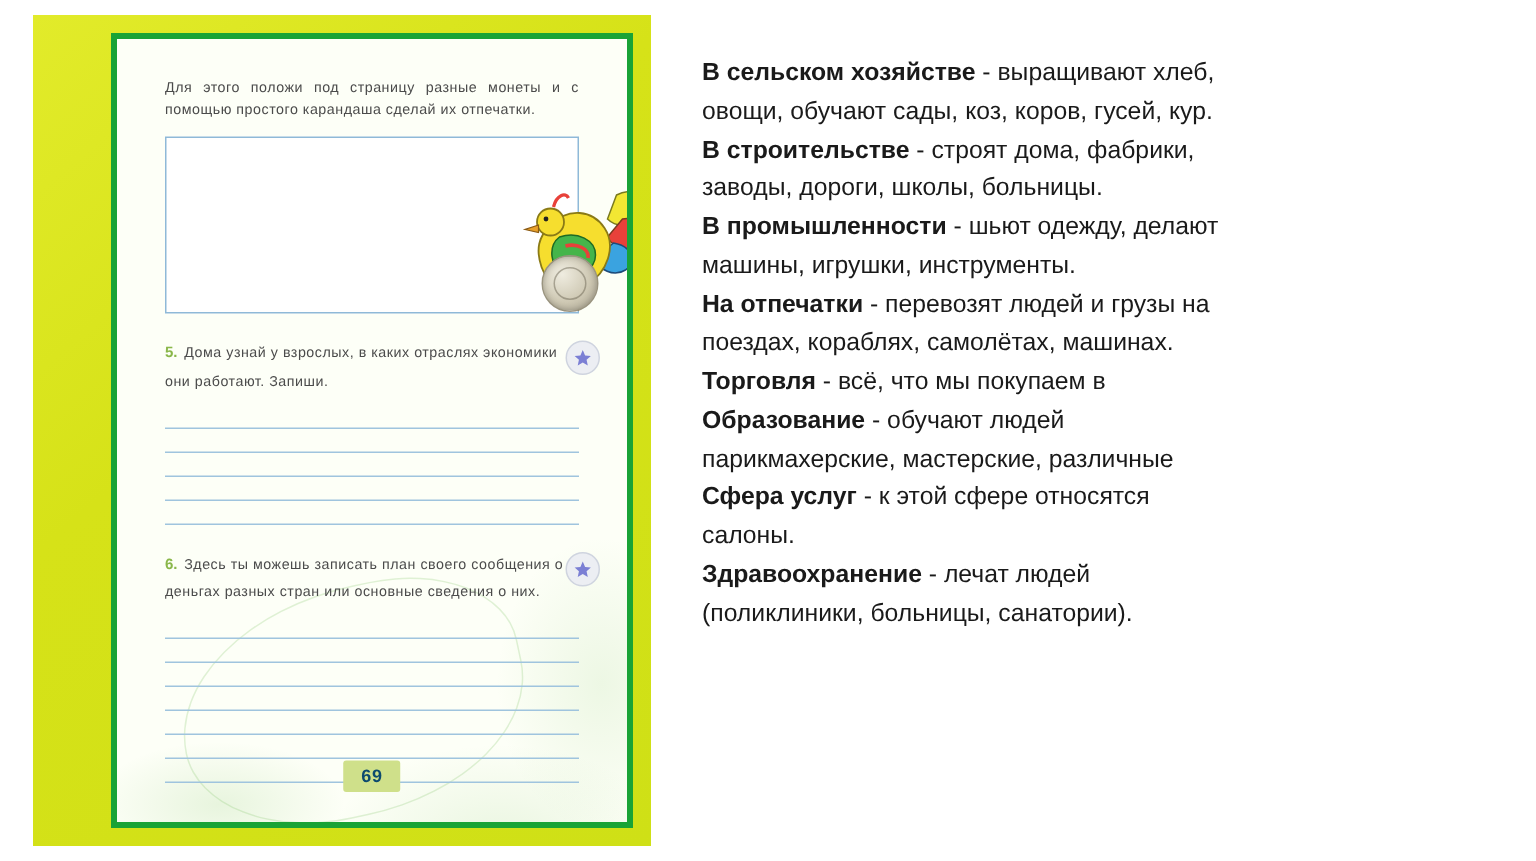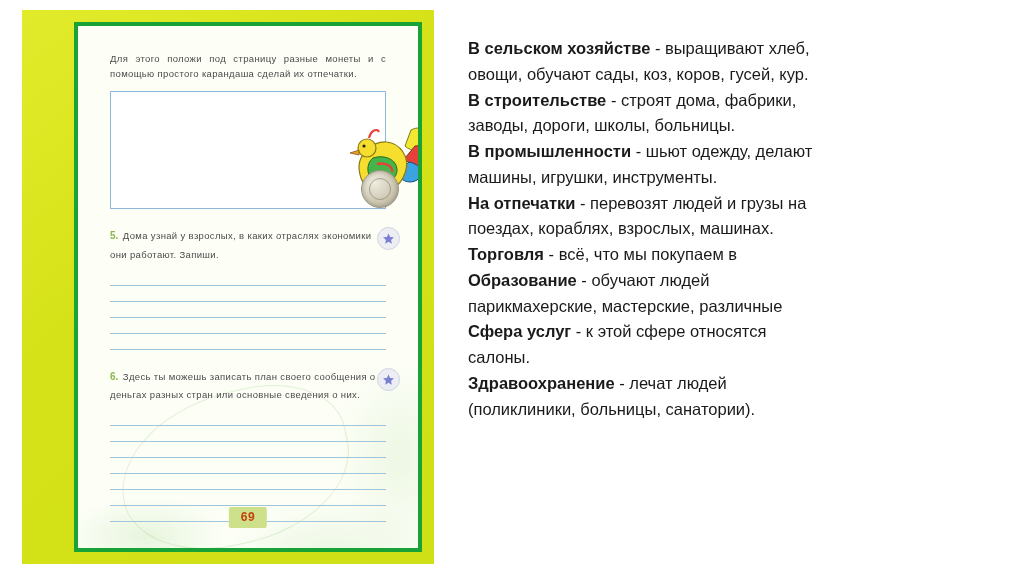--- a/index.html
+++ b/index.html
@@ -175,21 +175,21 @@
     height: 15px;
     border-bottom: 1px solid #9fc4de;
   }
 
   .page-number {
     position: absolute;
     left: 50%;
     bottom: 6px;
     transform: translateX(-50%);
     background: #cfe08a;
-    color: #c2410c;
+    color: #0c4a6e;
     font-size: 12px;
     font-weight: bold;
     padding: 3px 12px 4px 12px;
     border-radius: 2px;
     letter-spacing: 0.5px;
   }
 
   
   .notes {
     flex: 1 1 auto;
@@ -292,21 +292,21 @@
   </div>
 
   <div class="notes">
     <div class="note-line"><b>В сельском хозяйстве</b><span> - выращивают хлеб,</span></div>
     <div class="note-line"><b></b><span>овощи, обучают сады, коз, коров, гусей, кур.</span></div>
     <div class="note-line"><b>В строительстве</b><span> - строят дома, фабрики,</span></div>
     <div class="note-line"><b></b><span>заводы, дороги, школы, больницы.</span></div>
     <div class="note-line"><b>В промышленности</b><span> - шьют одежду, делают</span></div>
     <div class="note-line"><b></b><span>машины, игрушки, инструменты.</span></div>
     <div class="note-line"><b>На отпечатки</b><span> - перевозят людей и грузы на</span></div>
-    <div class="note-line"><b></b><span>поездах, кораблях, взрослых, машинах.</span></div>
+    <div class="note-line"><b></b><span>поездах, кораблях, самолётах, машинах.</span></div>
     <div class="note-line"><b>Торговля</b><span> - всё, что мы покупаем в</span></div>
     <div class="note-line"><b>Образование</b><span> - обучают людей</span></div>
     <div class="note-line"><b></b><span>парикмахерские, мастерские, различные</span></div>
     <div class="note-line"><b>Сфера услуг</b><span> - к этой сфере относятся</span></div>
     <div class="note-line"><b></b><span>салоны.</span></div>
     <div class="note-line"><b>Здравоохранение</b><span> - лечат людей</span></div>
     <div class="note-line"><b></b><span>(поликлиники, больницы, санатории).</span></div>
   </div>
 
 </div>

